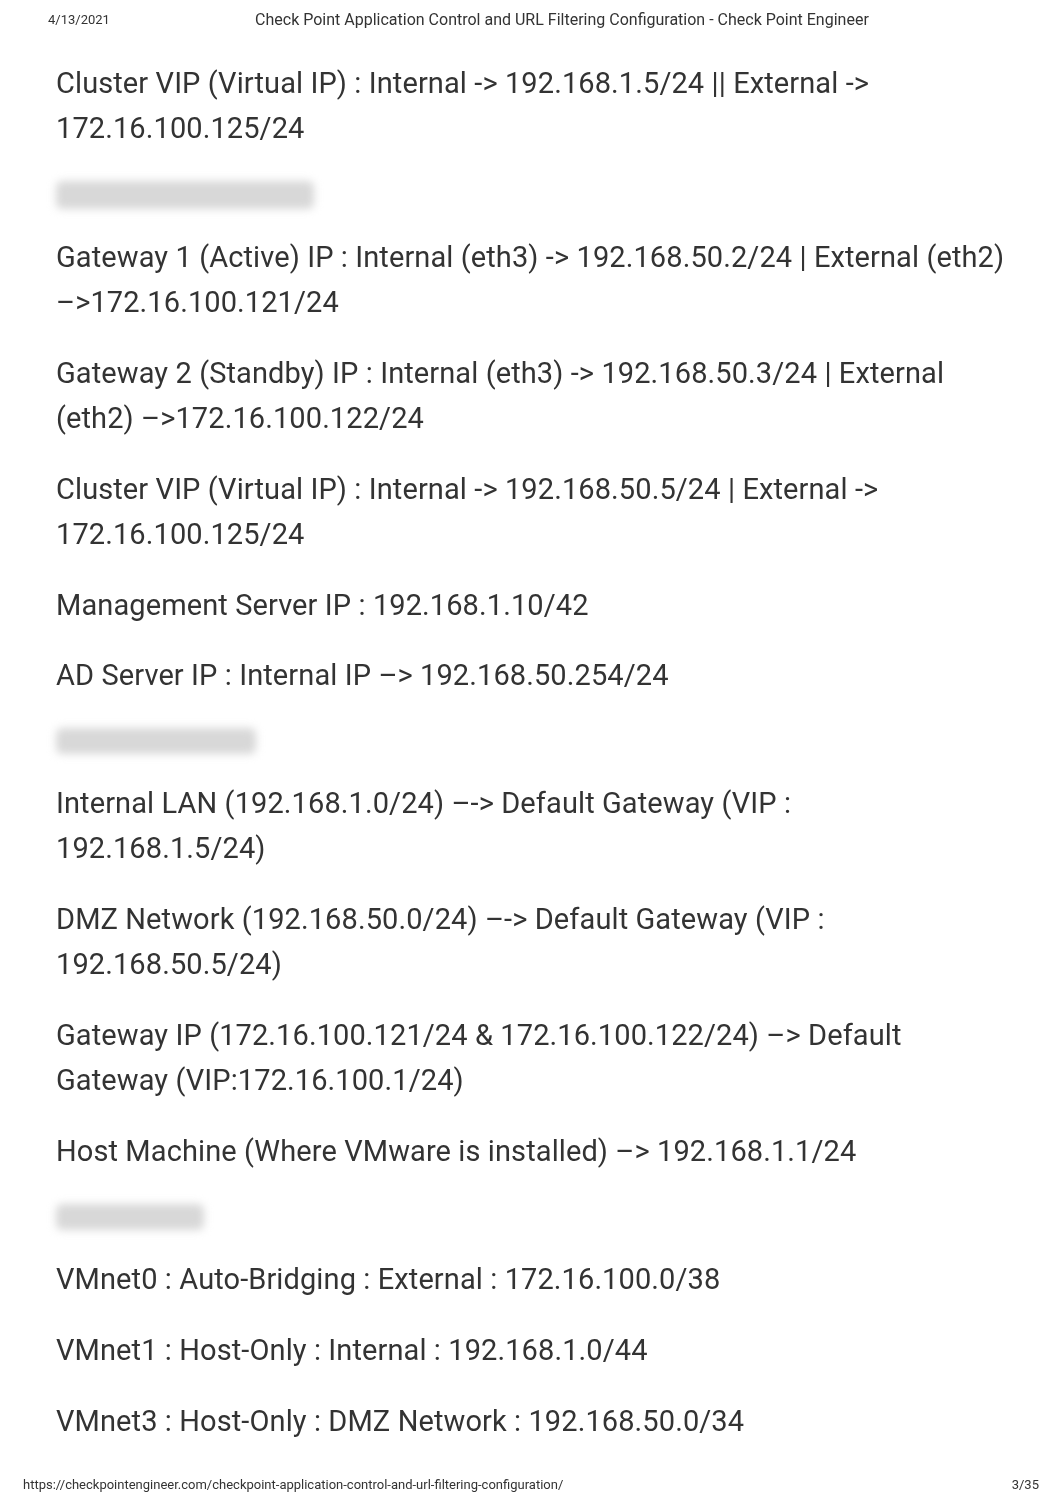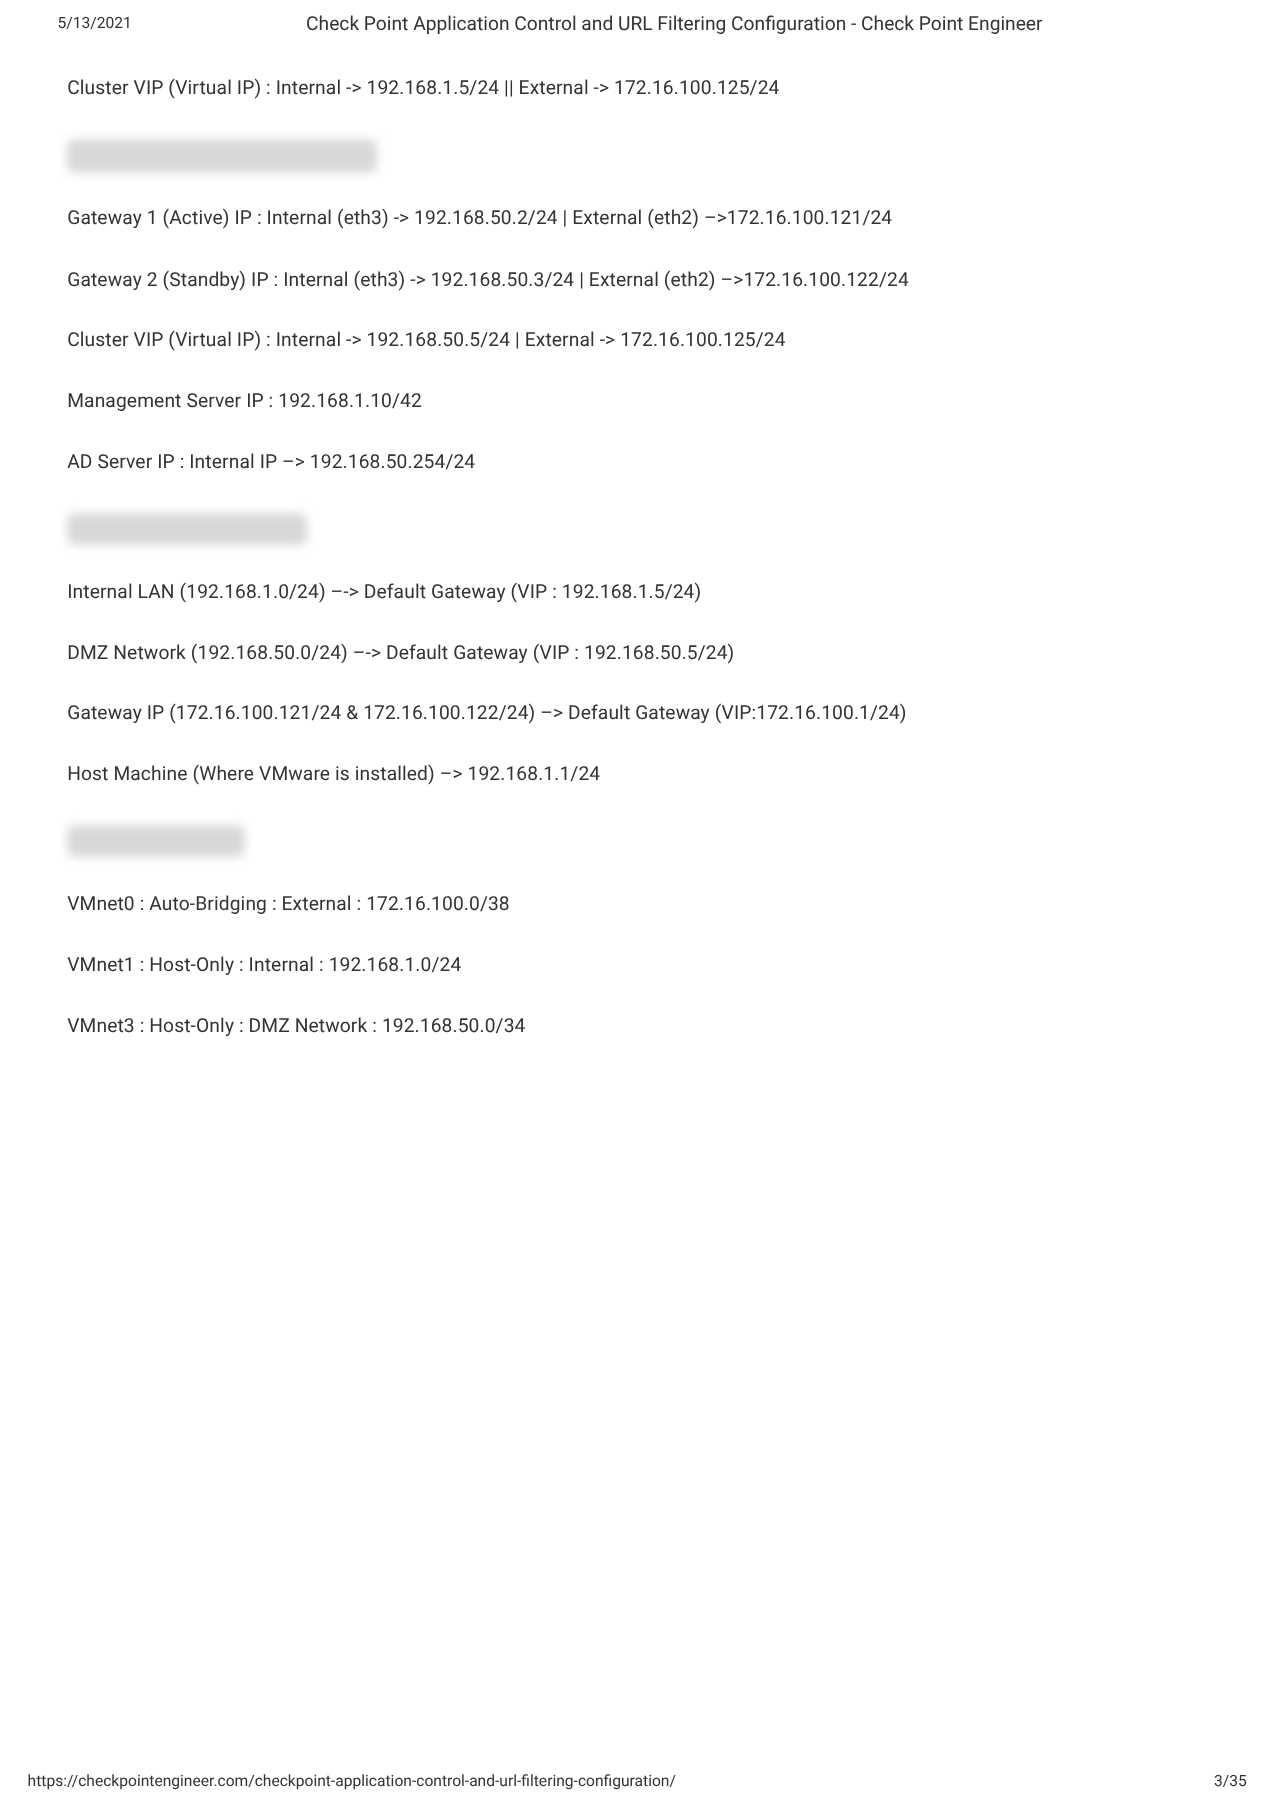--- a/index.html
+++ b/index.html
@@ -28,21 +28,21 @@
     }
     .header-title {
       font-size: 16px;
       text-align: center;
       flex: 1;
     }
     .content {
       padding: 0 56px;
     }
     .para {
-      font-size: 16px;
+      font-size: 29px;
       line-height: 1.55;
       color: #333333;
       margin-top: 26px;
       letter-spacing: 0.1px;
     }
     .blurred-heading {
       display: inline-block;
       background: #dcdcdc;
       color: transparent;
       filter: blur(4px);
@@ -75,21 +75,21 @@
       justify-content: space-between;
       padding: 0 23px;
       font-size: 13px;
       color: #333;
     }
   </style>
 </head>
 <body>
 
 <div class="header">
-  <div class="header-date">5/13/2021</div>
+  <div class="header-date">4/13/2021</div>
   <div class="header-title">Check Point Application Control and URL Filtering Configuration - Check Point Engineer</div>
 </div>
 
 <div class="content">
 
   <p class="para">Cluster VIP (Virtual IP) : Internal -&gt; 192.168.1.5/24 || External -&gt; 172.16.100.125/24</p>
 
 
   <div class="blurred-heading blurred-h1">DMZ Network(AD Server)</div>
 
@@ -110,21 +110,21 @@
   <p class="para">DMZ Network (192.168.50.0/24) –-&gt;  Default Gateway (VIP : 192.168.50.5/24)</p>
 
   <p class="para">Gateway IP (172.16.100.121/24  &amp; 172.16.100.122/24) –&gt; Default Gateway (VIP:172.16.100.1/24)</p>
 
   <p class="para">Host Machine (Where VMware is installed) –&gt; 192.168.1.1/24</p>
 
   <div class="blurred-heading blurred-h3">VMNet Details</div>
 
   <p class="para">VMnet0 : Auto-Bridging  : External : 172.16.100.0/38</p>
 
-  <p class="para">VMnet1 : Host-Only : Internal  : 192.168.1.0/24</p>
+  <p class="para">VMnet1 : Host-Only : Internal  : 192.168.1.0/44</p>
 
 
   <p class="para">VMnet3 : Host-Only : DMZ Network : 192.168.50.0/34</p>
 
 </div>
 
 <div class="footer">
   <div>https://checkpointengineer.com/checkpoint-application-control-and-url-filtering-configuration/</div>
   <div>3/35</div>
 </div>

